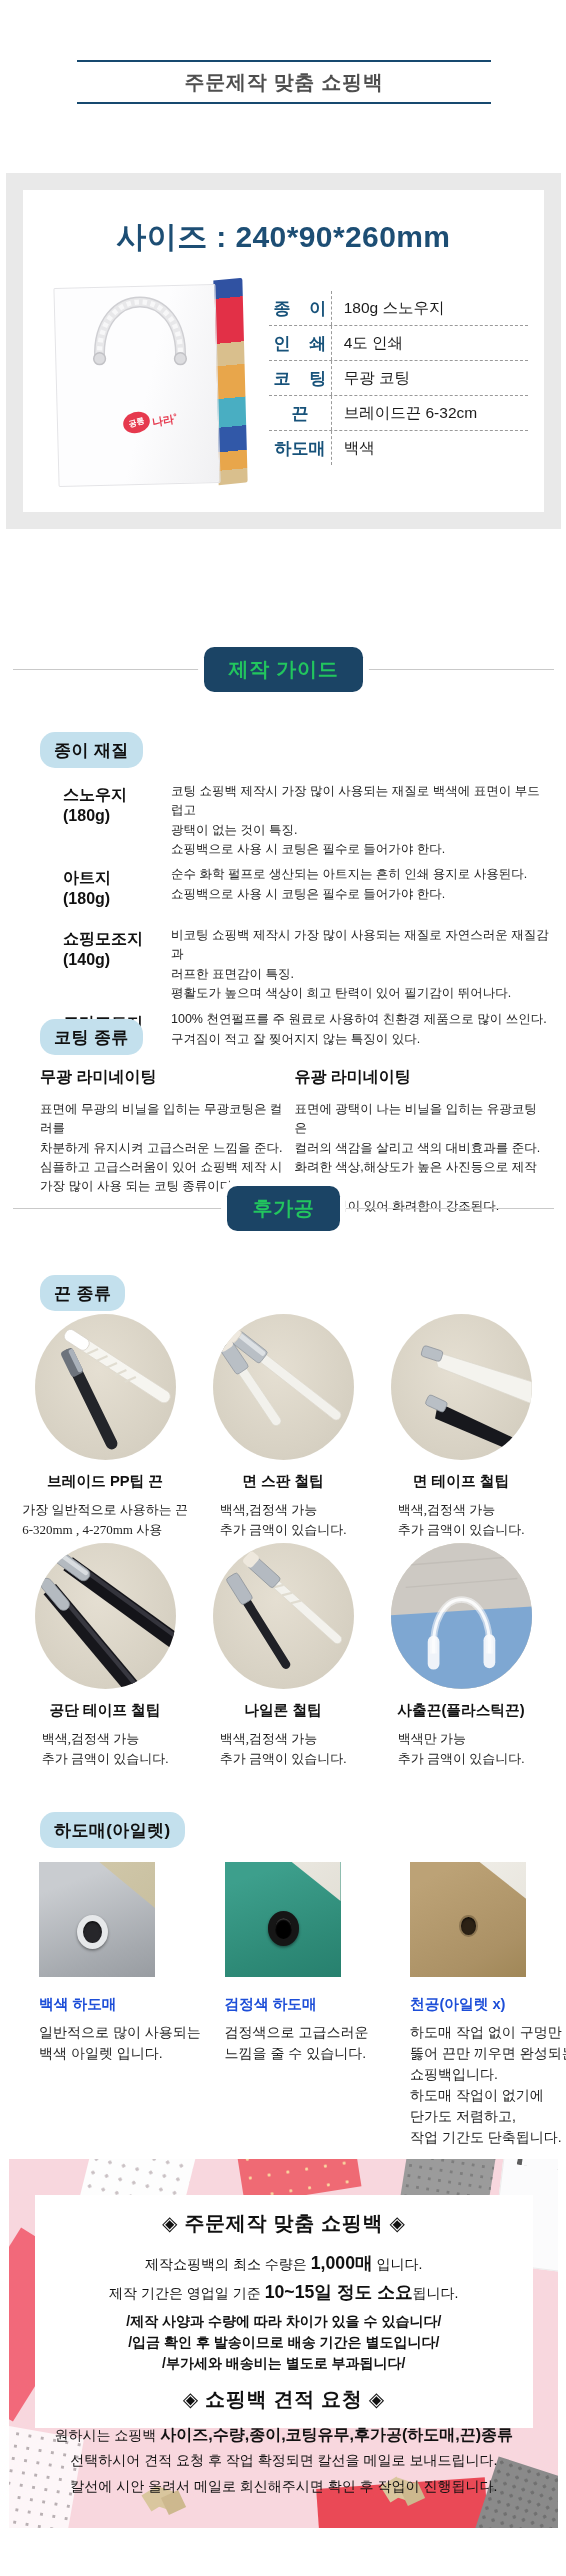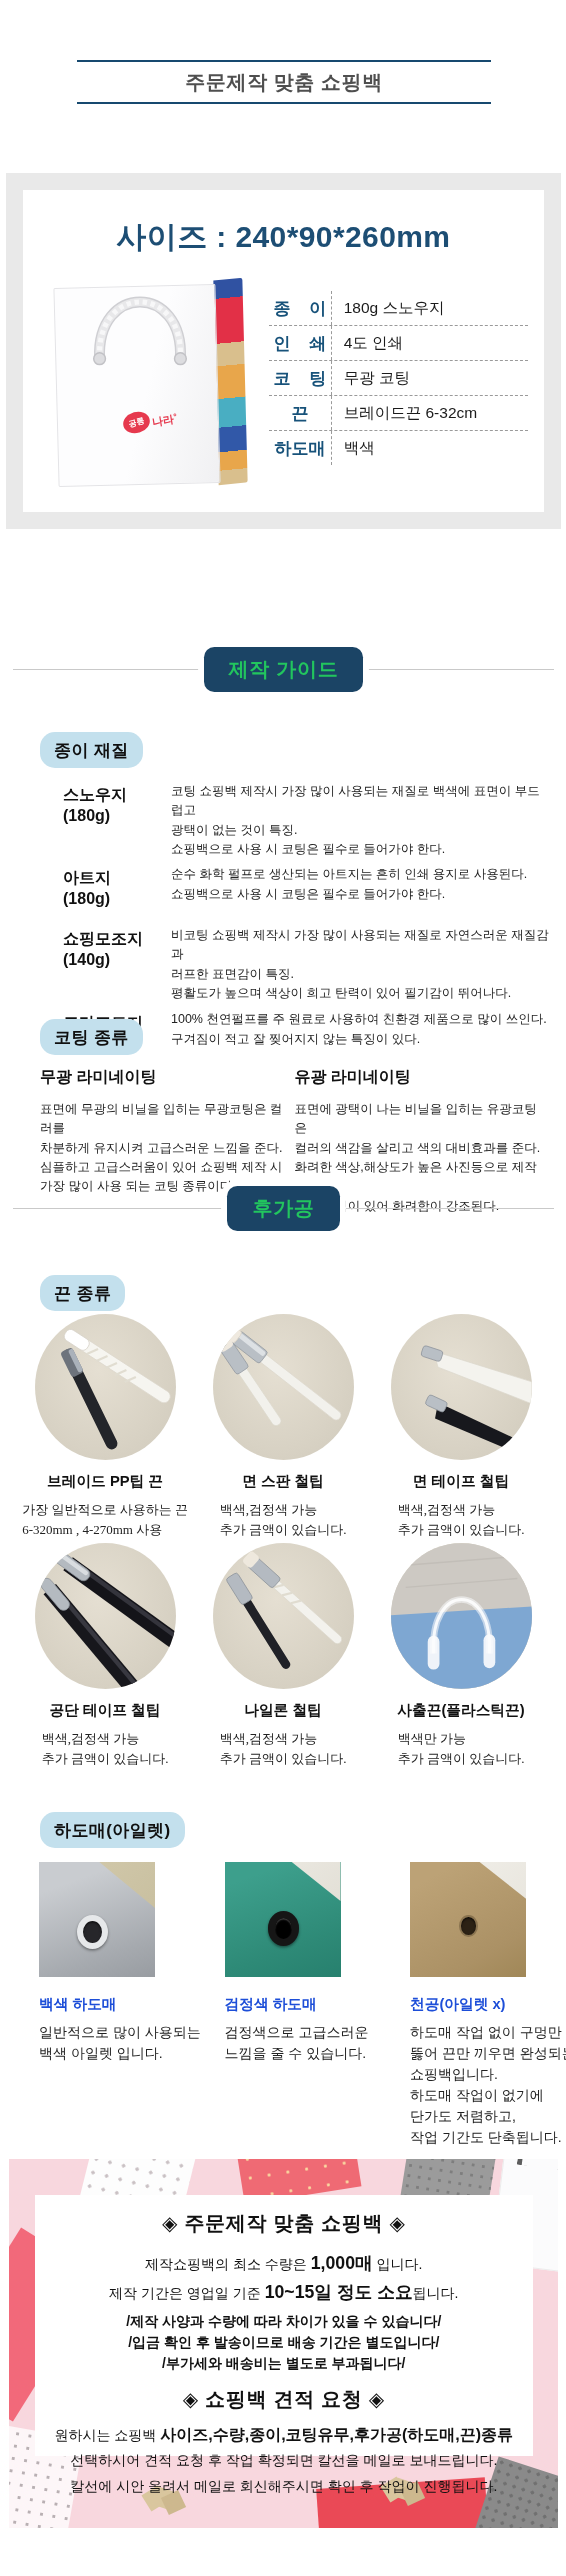--- a/index.html
+++ b/index.html
@@ -3,21 +3,21 @@
 <meta charset="utf-8">
 <style>
   html,body{margin:0;padding:0;background:#fff;}
   body{font-family:"Liberation Sans","DejaVu Sans",sans-serif;color:#222;}
   #page{position:relative;width:567px;height:2576px;margin:0 auto;background:#fff;overflow:hidden;}
 
   
   .header-title{position:absolute;top:60px;left:77px;width:414px;
     border-top:2.9px solid #17496f;border-bottom:2.9px solid #17496f;
     text-align:center;padding:6.6px 0;}
-  .header-title span{font-size:20px;font-weight:bold;color:#4f4f4f;letter-spacing:0.7px;font-family:Liberation Serif, serif;}
+  .header-title span{font-size:20px;font-weight:bold;color:#4f4f4f;letter-spacing:0.7px;}
 
   
   .product-box{position:absolute;top:173px;left:5.9px;width:555px;height:356px;background:#e9e9e9;}
   .product-inner{position:absolute;left:17px;top:17px;right:17px;bottom:17px;background:#fff;}
   .size-title{position:absolute;top:27px;left:0;width:100%;text-align:center;
     font-size:30px;font-weight:bold;color:#1d4e74;letter-spacing:0.4px;}
 
   
   .bag{position:absolute;left:32px;top:86px;width:193px;height:215px;}
   .bag-front{position:absolute;left:1.5px;top:10.3px;width:160px;height:197px;
@@ -117,21 +117,21 @@
     background-image:radial-gradient(#b9b0b3 1.5px,transparent 1.8px);background-size:12.5px 12.5px;}
   .deco-redbottom{left:309px;top:324px;width:169px;height:59px;background:#ea4956;transform:rotate(-4deg);}
   .deco-graybottom{left:475px;top:309px;width:88px;height:81px;background:#8a8a8a;transform:rotate(18deg);
     background-image:radial-gradient(#707070 1.5px,transparent 1.8px);background-size:9.6px 9.6px;}
   .bow{width:47px;height:37px;}
   .bow i{position:absolute;left:17.7px;top:5.9px;width:19px;height:19px;background:#d9c69e;display:block;}
   .bow i:nth-child(1){transform:rotate(18deg);} .bow i:nth-child(2){transform:rotate(58deg);left:7.4px;}
   .bow i:nth-child(3){transform:rotate(-25deg);left:26.5px;top:10.3px;background:#cdb88e;}
   .bow1{left:129px;top:324px;} .bow2{left:368px;top:315px;}
 
-  .notice-box{position:absolute;left:26px;top:36px;width:498px;height:261px;background:#fff;text-align:center;color:#111;}
+  .notice-box{position:absolute;left:26px;top:36px;width:498px;height:233px;background:#fff;text-align:center;color:#111;}
   .notice-title{margin-top:14.7px;font-size:20px;font-weight:bold;letter-spacing:0.7px;}
   .notice-line{font-size:14px;font-weight:500;}
   .nl-qty{margin-top:14.7px;} .nl-period{margin-top:4.4px;}
   .notice-line b{font-size:17.7px;font-weight:bold;}
   .notice-notes{margin-top:7.4px;font-size:14px;font-weight:bold;line-height:1.5;}
   .quote-title{margin-top:11.8px;font-size:20px;font-weight:bold;letter-spacing:0.7px;}
   .quote-l1{margin-top:11.8px;font-size:14px;font-weight:500;}
   .quote-l1 b{font-size:16px;font-weight:bold;}
   .quote-l2{margin-top:4.4px;font-size:14px;font-weight:500;line-height:1.55;}
 </style>

